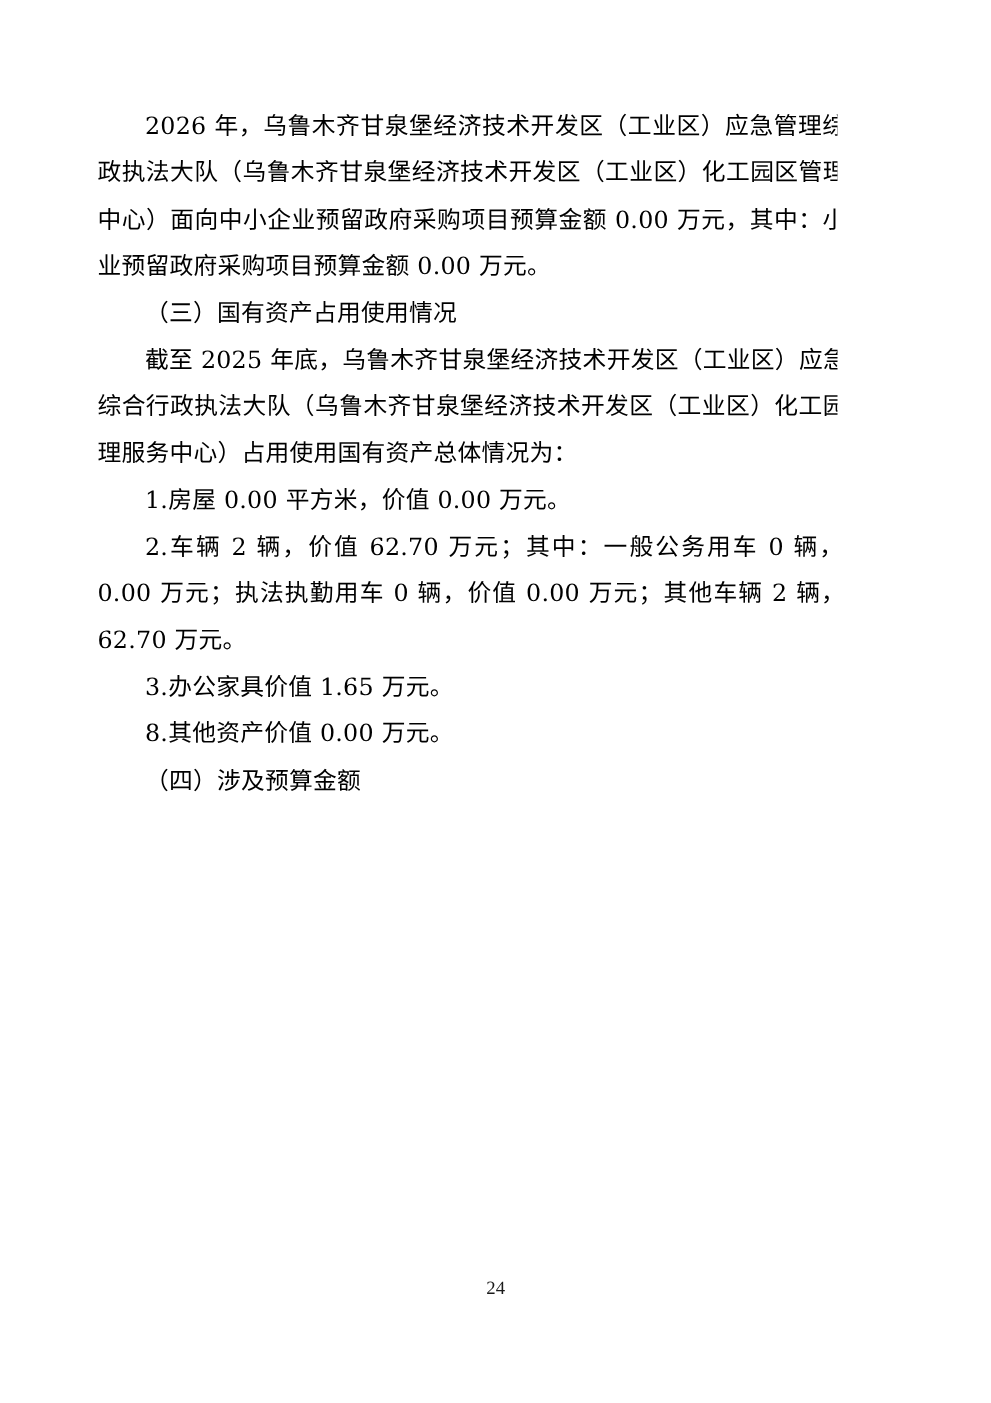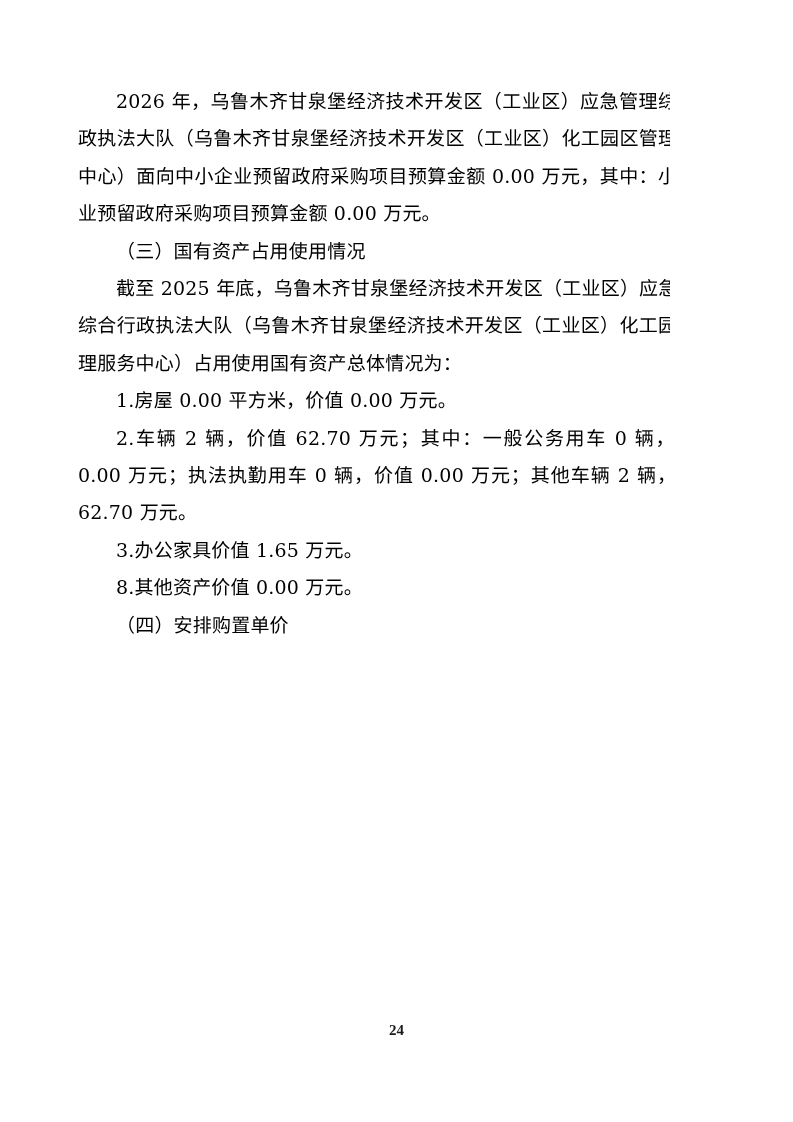--- a/index.html
+++ b/index.html
@@ -38,39 +38,38 @@
     font-size: 19px;
     font-weight: 400;
     line-height: 37.4px;
   }
   .footer {
     position: absolute;
     left: 0;
     top: 1020px;
     width: 793px;
     text-align: center;
-    font-weight: bold;
   }
   .page-number {
     font-family: "Liberation Serif", "DejaVu Serif", serif;
     font-size: 15px;
     color: #1a1a1a;
   }
 </style>
 </head>
 <body>
 
 <div class="page">
   <main class="content">
     <p class="para">2026 年，乌鲁木齐甘泉堡经济技术开发区（工业区）应急管理综合行政执法大队（乌鲁木齐甘泉堡经济技术开发区（工业区）化工园区管理服务中心）面向中小企业预留政府采购项目预算金额 0.00 万元，其中：小微企业预留政府采购项目预算金额 0.00 万元。</p>
     <h3 class="heading">（三）国有资产占用使用情况</h3>
     <p class="para">截至 2025 年底，乌鲁木齐甘泉堡经济技术开发区（工业区）应急管理综合行政执法大队（乌鲁木齐甘泉堡经济技术开发区（工业区）化工园区管理服务中心）占用使用国有资产总体情况为：</p>
     <p class="para">1.房屋 0.00 平方米，价值 0.00 万元。</p>
     <p class="para">2.车辆 2 辆，价值 62.70 万元；其中：一般公务用车 0 辆，价值 0.00 万元；执法执勤用车 0 辆，价值 0.00 万元；其他车辆 2 辆，价值 62.70 万元。</p>
     <p class="para">3.办公家具价值 1.65 万元。</p>
     <p class="para">8.其他资产价值 0.00 万元。</p>
-    <h3 class="heading">（四）安排购置单价</h3>
+    <h3 class="heading">（四）涉及预算金额</h3>
   </main>
 
   <footer class="footer">
     <span class="page-number">24</span>
   </footer>
 </div>
 
 </body></html>

